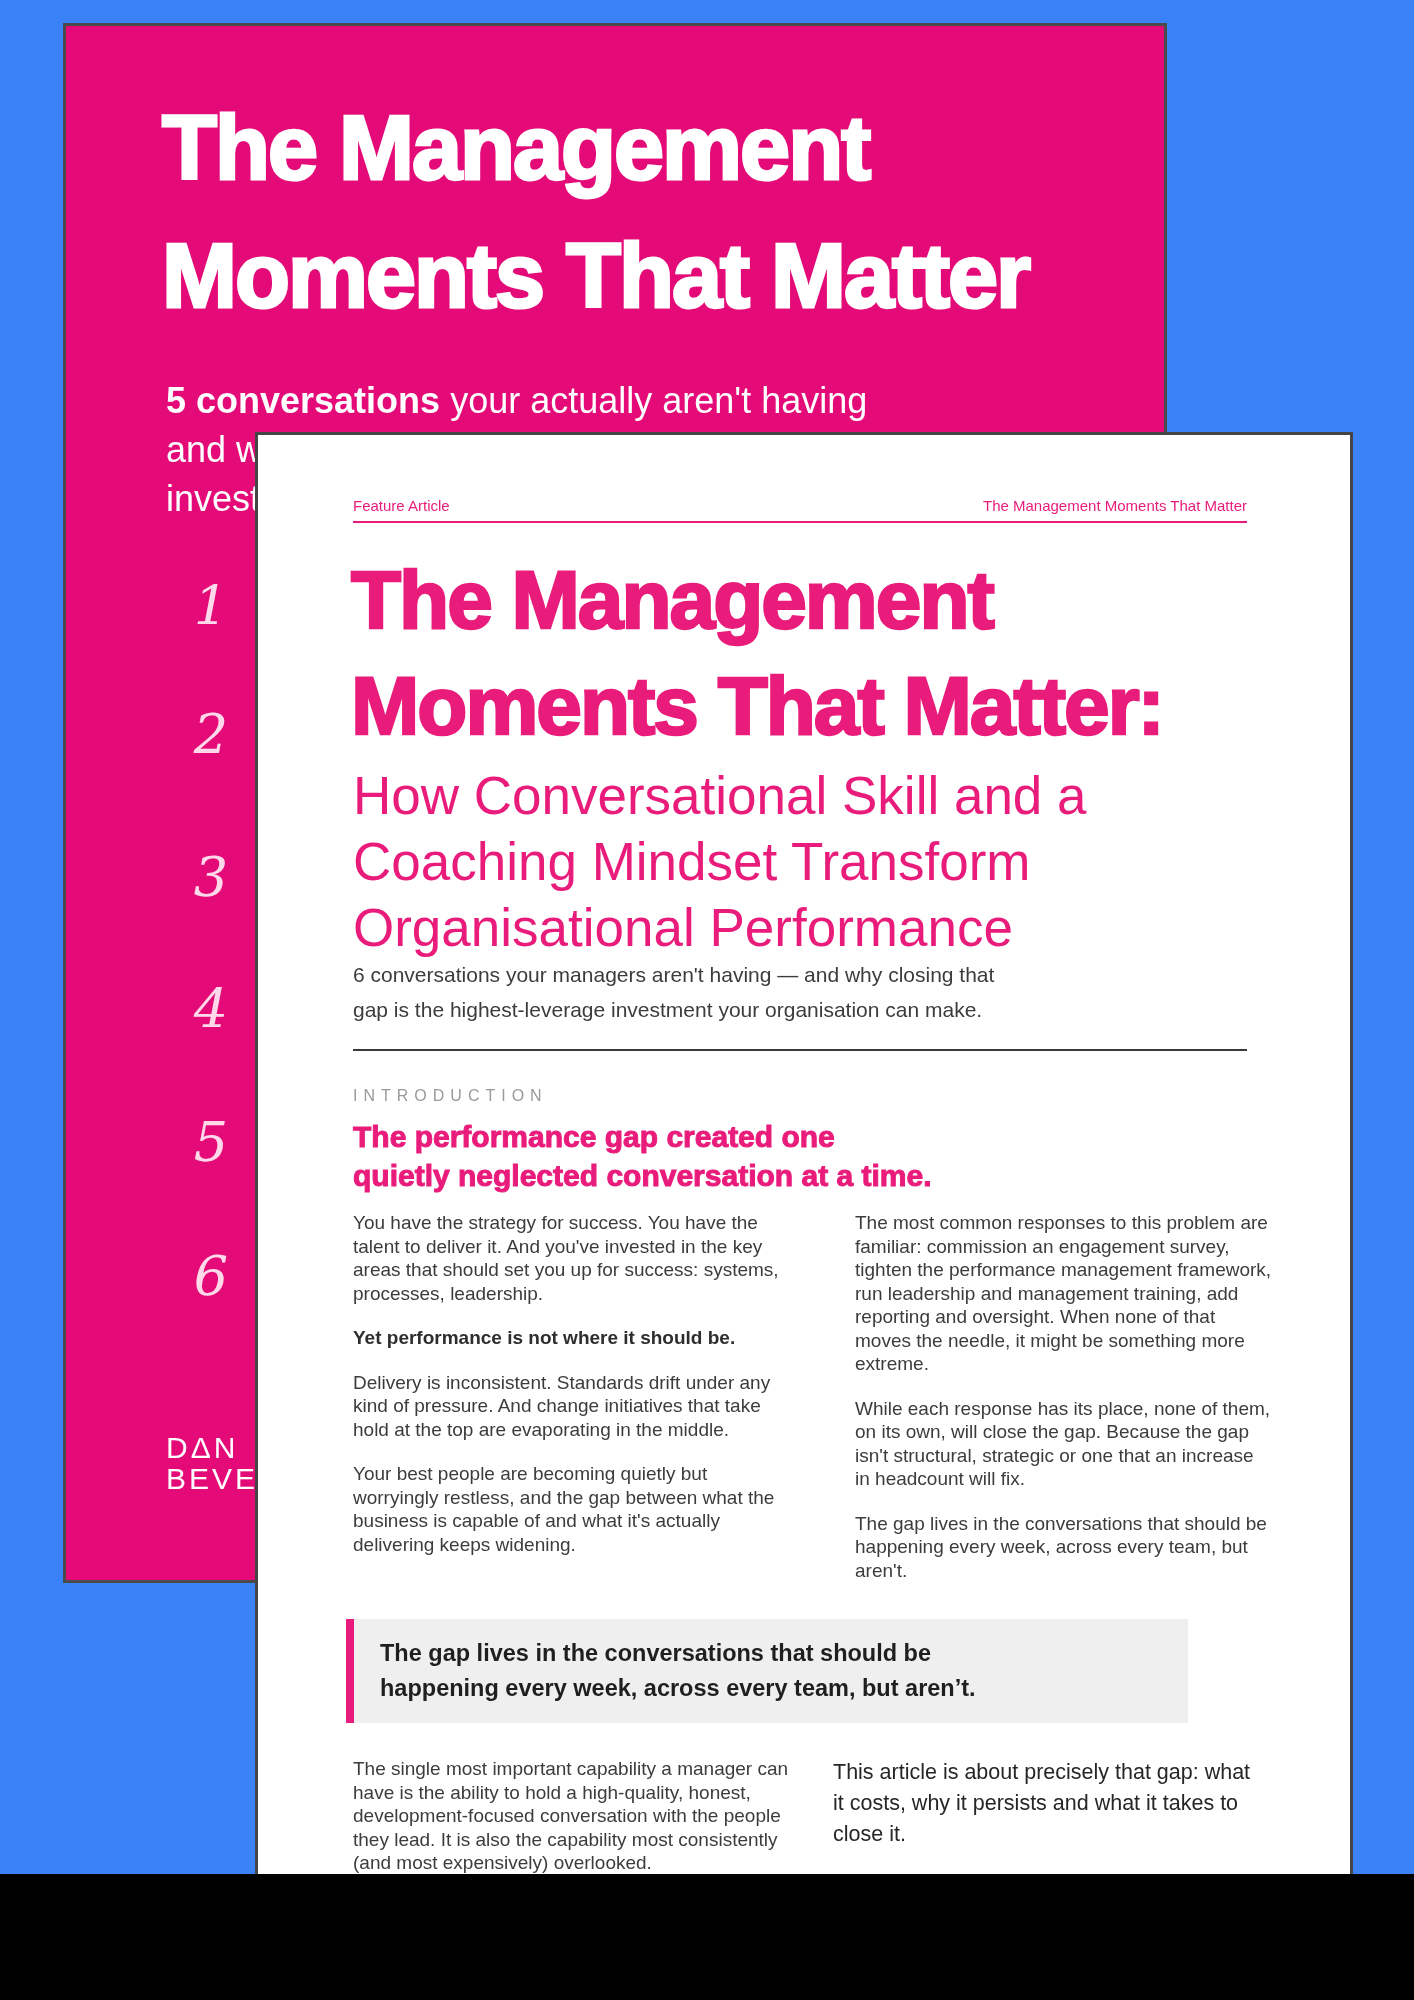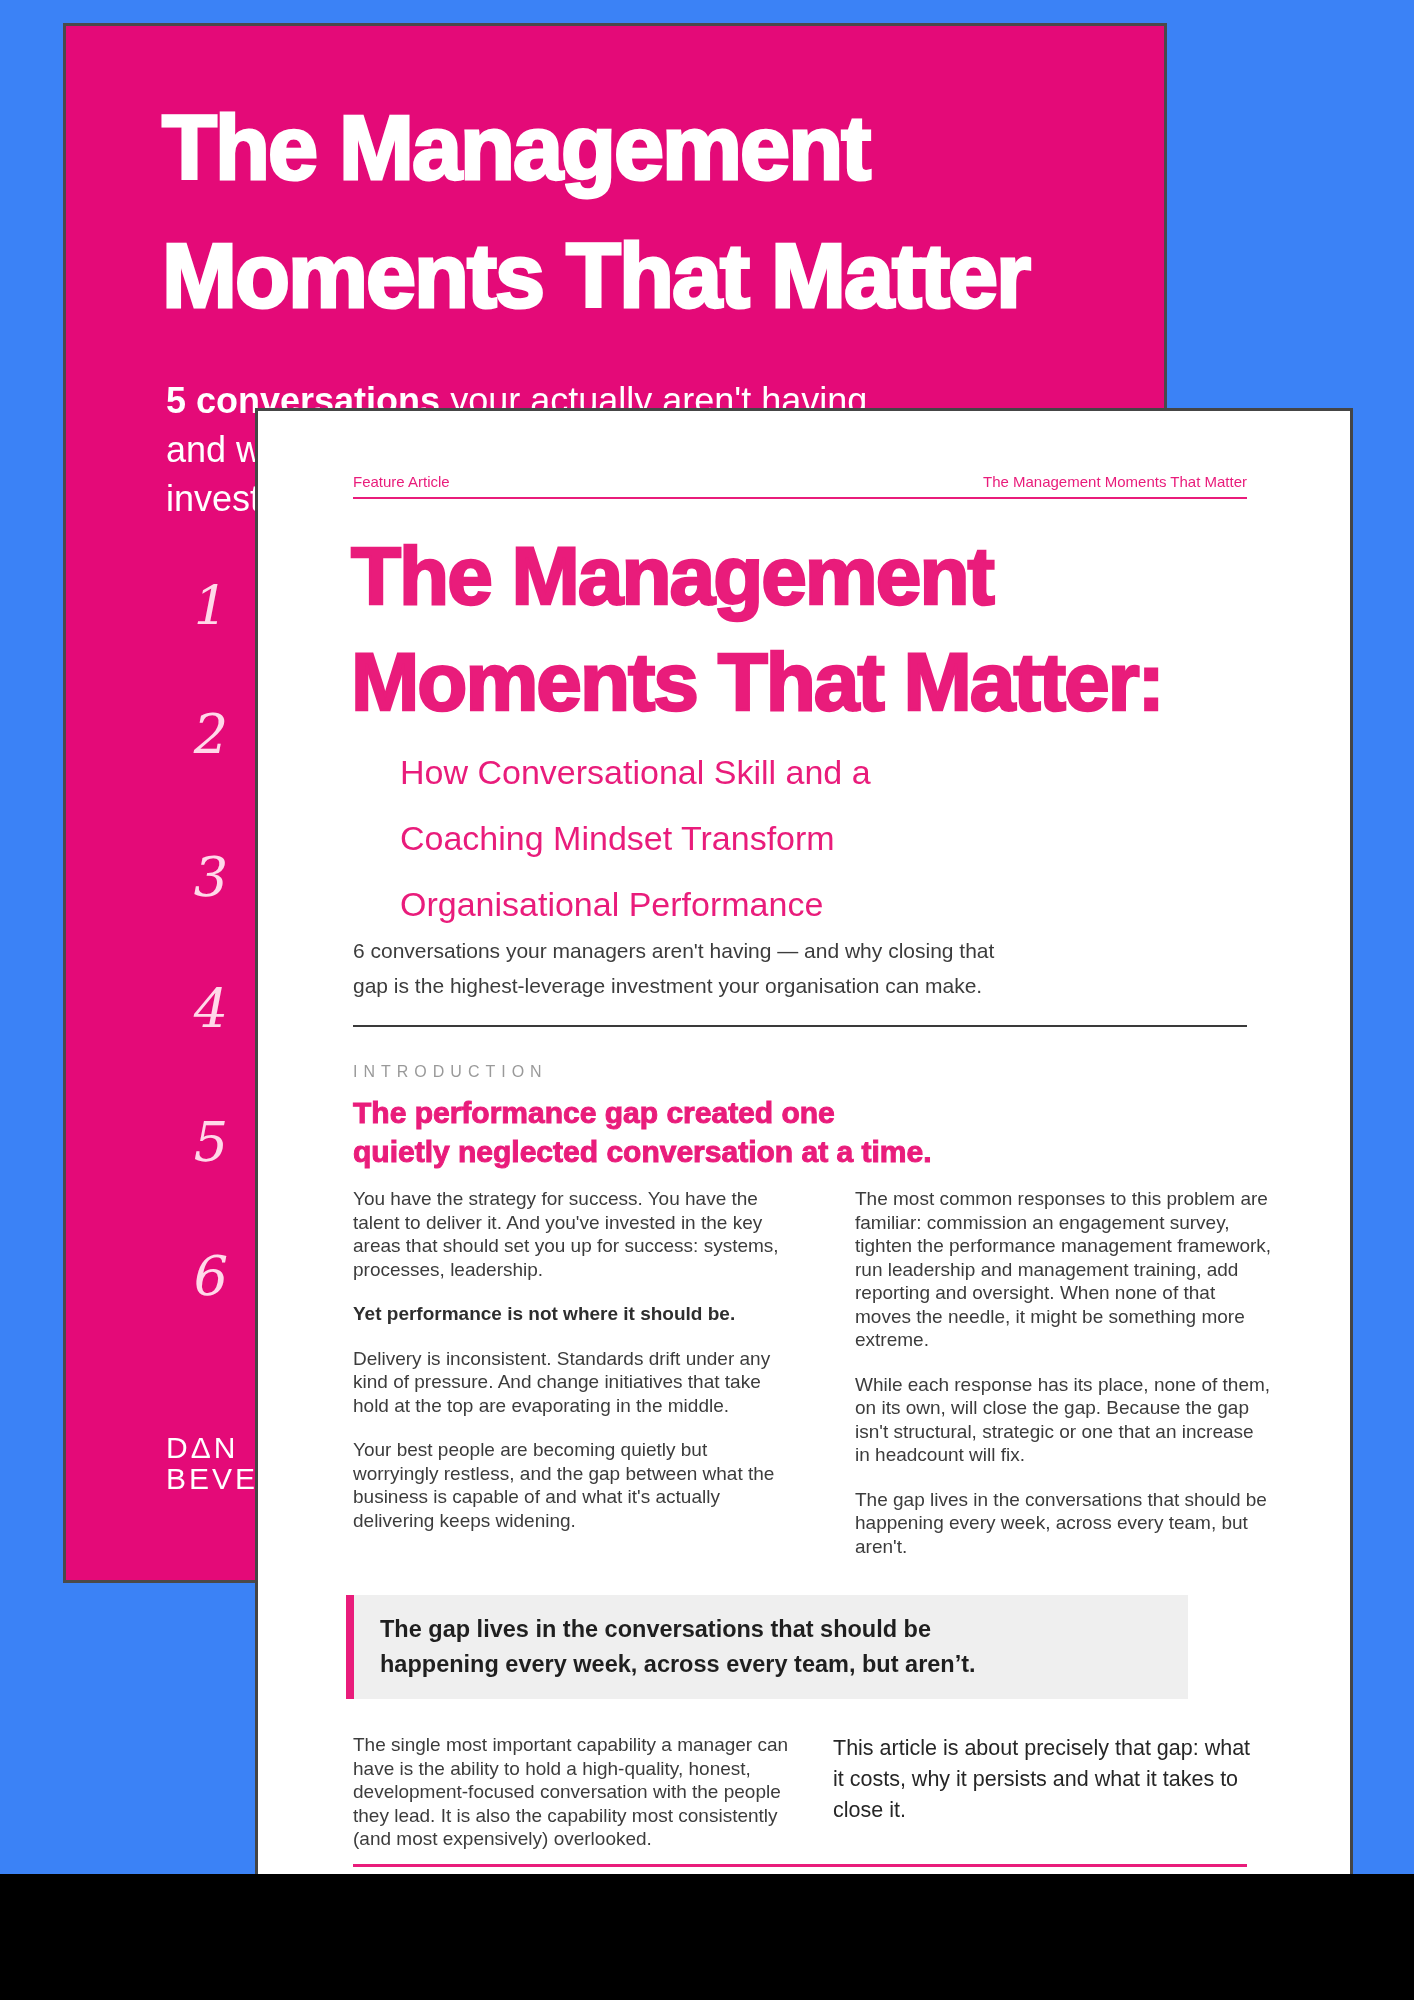--- a/index.html
+++ b/index.html
@@ -25,31 +25,31 @@
   .cover-standfirst b{font-weight:bold;}
   .step-num{position:absolute;left:105px;width:80px;text-align:center;
             font-family:"DejaVu Serif",serif;font-style:italic;
             font-size:54px;color:#ffd9e9;}
   .cover-logo{position:absolute;left:100px;top:1406px;color:#fff;
               font-size:30px;line-height:31px;letter-spacing:3px;font-weight:400;
               white-space:nowrap;}
   .cover-logo span{display:block;}
 
   
-  .page{position:absolute;left:255px;top:408px;width:1098px;height:1562px;
+  .page{position:absolute;left:255px;top:432px;width:1098px;height:1562px;
         background:#fff;border:3px solid #454545;box-sizing:border-box;z-index:2;}
   .runhead{position:absolute;left:95px;top:62px;width:894px;display:flex;
            justify-content:space-between;color:var(--accent);font-size:15px;}
   .runhead-rule{position:absolute;left:95px;top:86px;width:894px;height:2px;background:var(--accent);}
   .art-title{position:absolute;left:93px;top:112px;color:var(--accent);font-weight:bold;
              font-size:82px;line-height:106px;letter-spacing:-2px;
              -webkit-text-stroke:2.5px var(--accent);white-space:nowrap;}
   .art-title span{display:block;}
   .art-subtitle{position:absolute;left:95px;top:328px;color:var(--accent);
-                font-size:34px;line-height:66px;font-weight:400;white-space:nowrap;margin-left:47px;}
+                font-size:53px;line-height:66px;font-weight:400;white-space:nowrap;}
   .art-subtitle span{display:block;}
   .standfirst{position:absolute;left:95px;top:522px;color:var(--body-text);
               font-size:21px;line-height:35px;white-space:nowrap;}
   .standfirst span{display:block;}
   .divider{position:absolute;left:95px;top:614px;width:894px;height:2px;background:#3a3a3a;}
   .kicker{position:absolute;left:95px;top:652px;color:#9a9a9a;font-size:16px;
           letter-spacing:6px;font-weight:400;}
   .sec-heading{position:absolute;left:95px;top:682px;color:var(--accent);font-weight:bold;
                font-size:30px;line-height:39px;-webkit-text-stroke:1px var(--accent);
                white-space:nowrap;}

